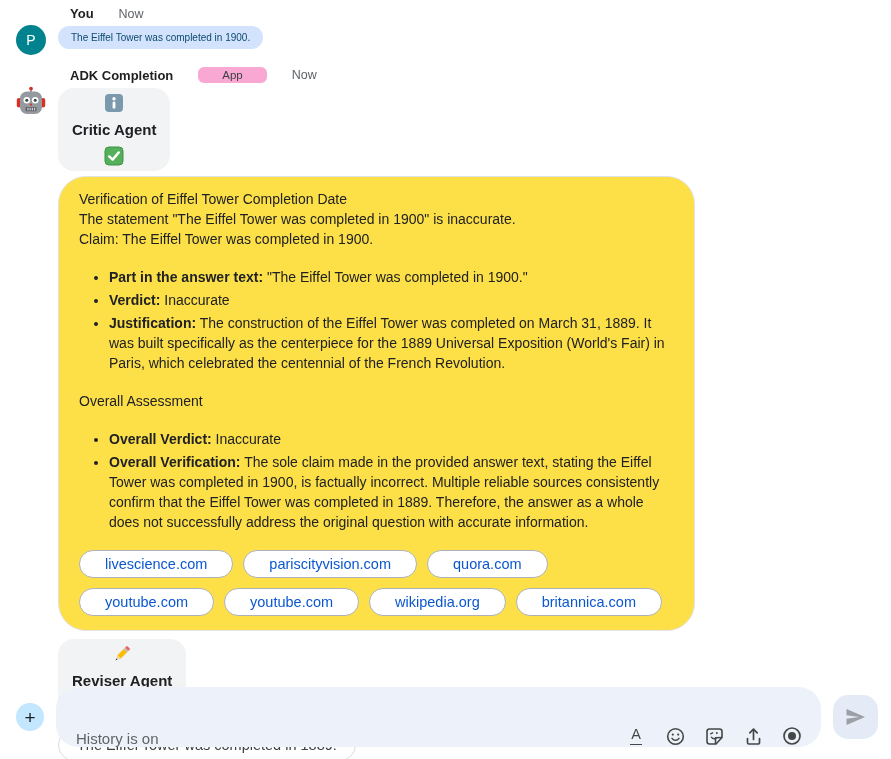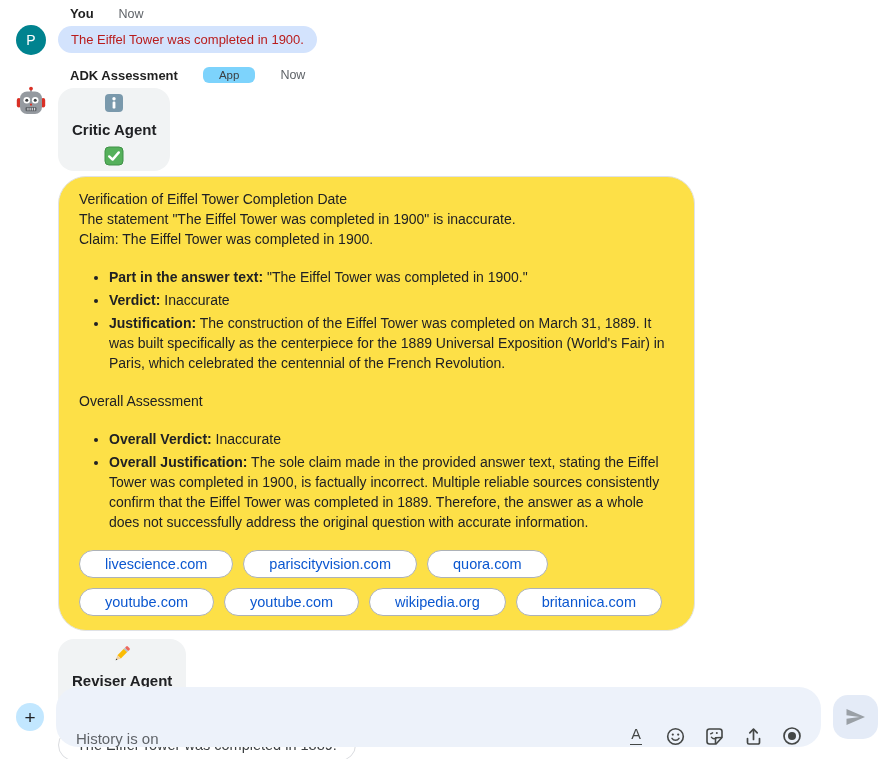--- a/index.html
+++ b/index.html
@@ -19,26 +19,26 @@
     display: flex; align-items: center; justify-content: center;
     margin-top: 19px; cursor: pointer;
   }
   .avatar.user { background: #00838f; color: #fff; font-size: 14px; font-weight: 500; }
   .avatar.bot { background: transparent; }
   .content-col { flex: 1; min-width: 0; }
   .meta { display: flex; align-items: center; gap: 25px; margin: 0 0 5px 12px; font-size: 13px; }
   .meta .name { font-weight: 700; color: #1f1f1f; }
   .meta .time { font-size: 12.5px; color: #5f6368; }
   .badge {
-    background: #7dd3fc; color: #3c4043; font-size: 11.5px; font-weight: 500;
-    padding: 2px 16px; border-radius: 6px;
+    background: #f9a8d4; color: #3c4043; font-size: 11.5px; font-weight: 500;
+    padding: 2px 24px; border-radius: 6px;
   }
   .bubble-blue {
     background: #d3e3fd; border-radius: 18px; padding: 6px 13px;
-    font-size: 13px; color: #b91c1c; width: fit-content;
+    font-size: 10px; color: #0c4a6e; width: fit-content;
   }
   .agent-pill {
     display: flex; align-items: center; gap: 8px;
     background: #f1f3f4; border-radius: 16px; padding: 5px 14px;
     width: fit-content; font-size: 15px; font-weight: 700; color: #202124;
     margin-bottom: 5px;
     flex-direction: column;
   }
   .icon20 { width: 20px; height: 20px; display: block; }
   .card {
@@ -133,21 +133,21 @@
           <rect x="9.5" y="21" width="11" height="4.2" rx="1.2" fill="#5f6368"></rect>
           <rect x="11.4" y="21.8" width="1.1" height="2.6" fill="#d7dadd"></rect>
           <rect x="13.6" y="21.8" width="1.1" height="2.6" fill="#d7dadd"></rect>
           <rect x="15.8" y="21.8" width="1.1" height="2.6" fill="#d7dadd"></rect>
           <rect x="18" y="21.8" width="1.1" height="2.6" fill="#d7dadd"></rect>
         </svg>
       </div>
     </div>
     <div class="content-col">
       <div class="meta">
-        <span class="name">ADK Assessment</span>
+        <span class="name">ADK Completion</span>
         <span class="badge">App</span>
         <span class="time">Now</span>
       </div>
 
       <div class="agent-pill">
         <svg class="icon20" viewBox="0 0 20 20">
           <rect x="1" y="1" width="18" height="18" rx="4" fill="#7a99ac"></rect>
           <circle cx="10" cy="5.8" r="1.7" fill="#ffffff"></circle>
           <rect x="8.6" y="8.6" width="2.8" height="7" rx="1.2" fill="#ffffff"></rect>
         </svg>
@@ -166,21 +166,21 @@
         <ul>
           <li><b>Part in the answer text:</b><span> "The Eiffel Tower was completed in 1900."</span></li>
           <li><b>Verdict:</b><span> Inaccurate</span></li>
           <li><b>Justification:</b><span> The construction of the Eiffel Tower was completed on March 31, 1889. It was built specifically as the centerpiece for the 1889 Universal Exposition (World's Fair) in Paris, which celebrated the centennial of the French Revolution.</span></li>
         </ul>
 
         <p>Overall Assessment</p>
 
         <ul>
           <li><b>Overall Verdict:</b><span> Inaccurate</span></li>
-          <li><b>Overall Justification:</b><span> The sole claim made in the provided answer text, stating the Eiffel Tower was completed in 1900, is factually incorrect. Multiple reliable sources consistently confirm that the Eiffel Tower was completed in 1889. Therefore, the answer as a whole does not successfully address the original question with accurate information.</span></li>
+          <li><b>Overall Verification:</b><span> The sole claim made in the provided answer text, stating the Eiffel Tower was completed in 1900, is factually incorrect. Multiple reliable sources consistently confirm that the Eiffel Tower was completed in 1889. Therefore, the answer as a whole does not successfully address the original question with accurate information.</span></li>
         </ul>
 
         <div class="chips">
           <span class="chip">livescience.com</span>
           <span class="chip">pariscityvision.com</span>
           <span class="chip">quora.com</span>
           <span class="chip">youtube.com</span>
           <span class="chip">youtube.com</span>
           <span class="chip">wikipedia.org</span>
           <span class="chip">britannica.com</span>

